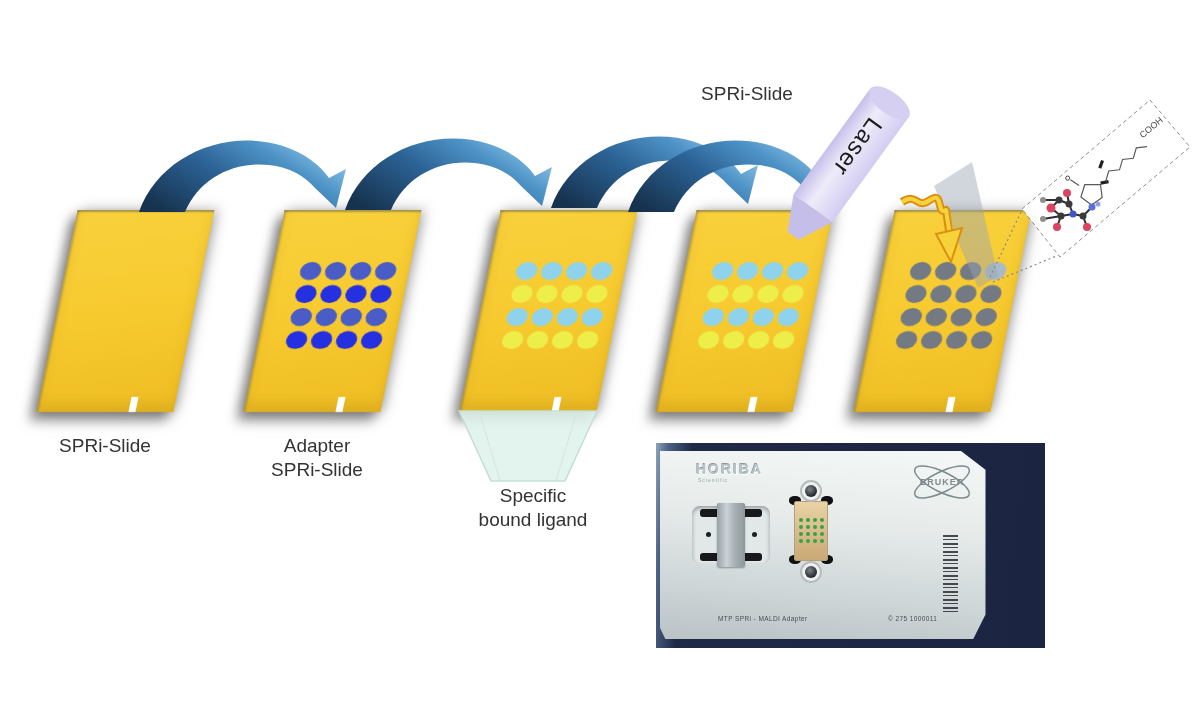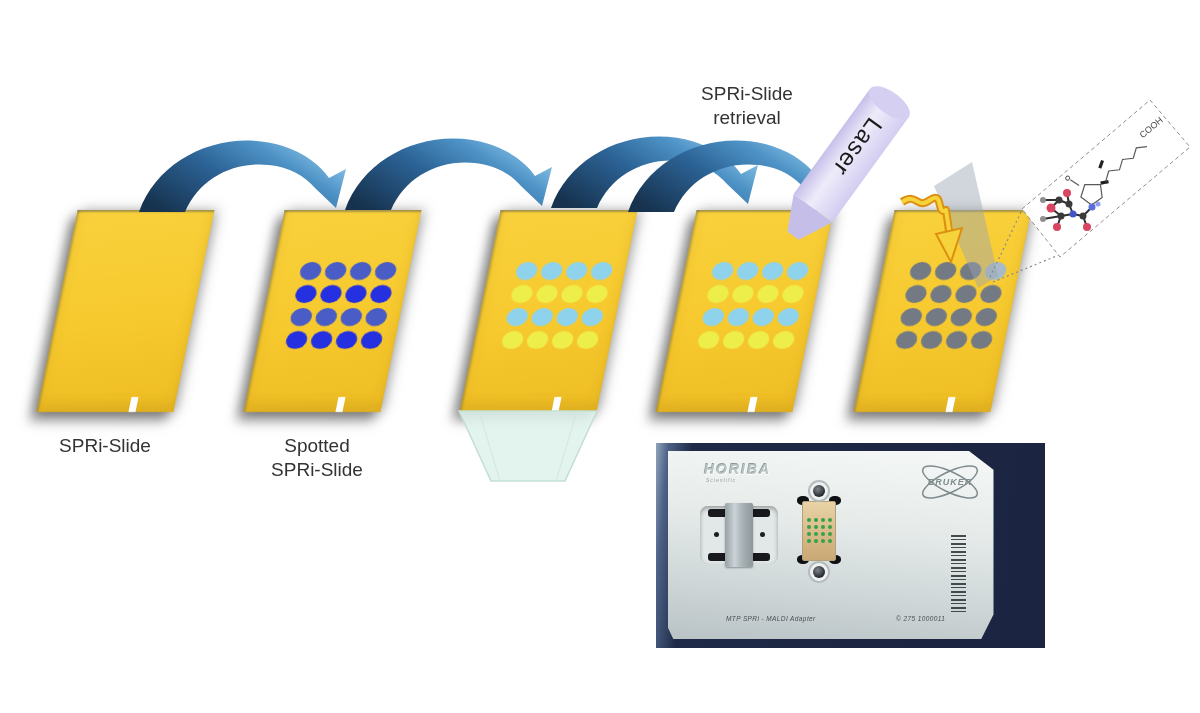--- a/index.html
+++ b/index.html
@@ -21,23 +21,23 @@
 
   
   .cap{position:absolute;width:190px;text-align:center;font-size:19px;line-height:24px;color:#333;}
 
   
   #overlay{position:absolute;left:0;top:0;}
 
   
   #photo{position:absolute;left:656px;top:443px;width:389px;height:205px;
          background:linear-gradient(95deg,#90a5ba 0%,#4d6287 3%,#1f2a48 9%,#1b2440 100%);}
-  #plate{position:absolute;left:12px;top:8px;width:350px;height:188px;
+  #plate{position:absolute;left:4px;top:8px;width:350px;height:188px;
          clip-path:polygon(0 0,86% 0,93% 10%,93% 87%,89.5% 100%,1.5% 100%,0 94%);
-         background:linear-gradient(185deg,#f5f8f6 0%,#e6ebea 40%,#cdd5d6 75%,#b9c2c5 100%);font-style:italic;}
+         background:linear-gradient(185deg,#f5f8f6 0%,#e6ebea 40%,#cdd5d6 75%,#b9c2c5 100%);}
   .horiba{position:absolute;left:36px;top:10px;font-size:14px;font-weight:bold;letter-spacing:2px;
           color:#b7c2c3;text-shadow:.6px .6px 0 #ffffff,-.6px -.6px 0 #8d9a9c;}
   .horiba-sub{position:absolute;left:38px;top:26px;font-size:5px;letter-spacing:1px;color:#98a4a6;}
   #recess{position:absolute;left:32px;top:55px;width:78px;height:58px;border-radius:8px;
           background:#e2e8e8;box-shadow:inset 0 2px 4px rgba(0,0,0,.35);}
   .recess-bar{position:absolute;left:8px;right:8px;height:8px;background:#17191c;border-radius:3px;}
   #clip{position:absolute;left:25px;top:-3px;width:28px;height:64px;border-radius:2px;
         background:linear-gradient(90deg,#97a1a6,#ccd3d6 35%,#aab3b7 60%,#8d979c);
         box-shadow:0 1px 2px rgba(0,0,0,.35);}
   .recess-dot{position:absolute;top:26px;width:5px;height:5px;border-radius:50%;background:#1c1f24;}
@@ -145,26 +145,29 @@
         <span class="spot" style="background: rgb(115, 122, 132);"></span>
         <span class="spot" style="background: rgb(115, 122, 132);"></span>
       </div>
     <div class="notch"></div>
   </div>
 
   <div class="cap" style="left:10px;top:434px">
     <div>SPRi-Slide</div>
   </div>
   <div class="cap" style="left:222px;top:434px">
-    <div>Spotted</div>
+    <div>Adapter</div>
     <div>SPRi-Slide</div>
+  </div>
+  <div class="cap" style="left:438px;top:484px">
+    <div>Specific</div>
+    <div>bound ligand</div>
   </div>
   <div class="cap" style="left:652px;top:82px">
     <div>SPRi-Slide</div>
-    <div>retrieval</div>
   </div>
 
   <svg id="overlay" width="1200" height="713" viewBox="0 0 1200 713">
     <defs>
       <linearGradient id="agrad" x1="0" y1="0.8" x2="1" y2="0.25">
         <stop offset="0" stop-color="#16324e"></stop>
         <stop offset="0.45" stop-color="#2c6396"></stop>
         <stop offset="0.75" stop-color="#4e93c6"></stop>
         <stop offset="1" stop-color="#90c8ec"></stop>
       </linearGradient>

